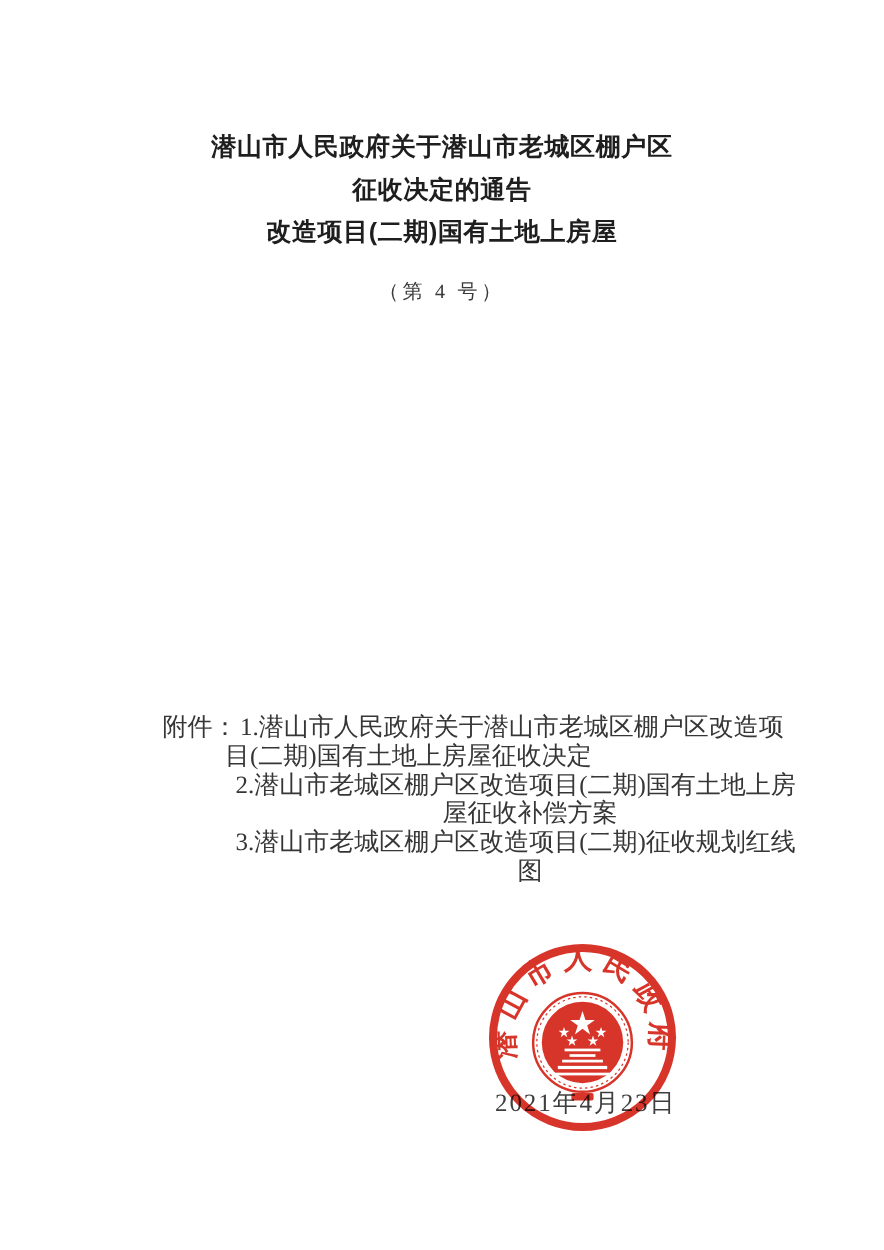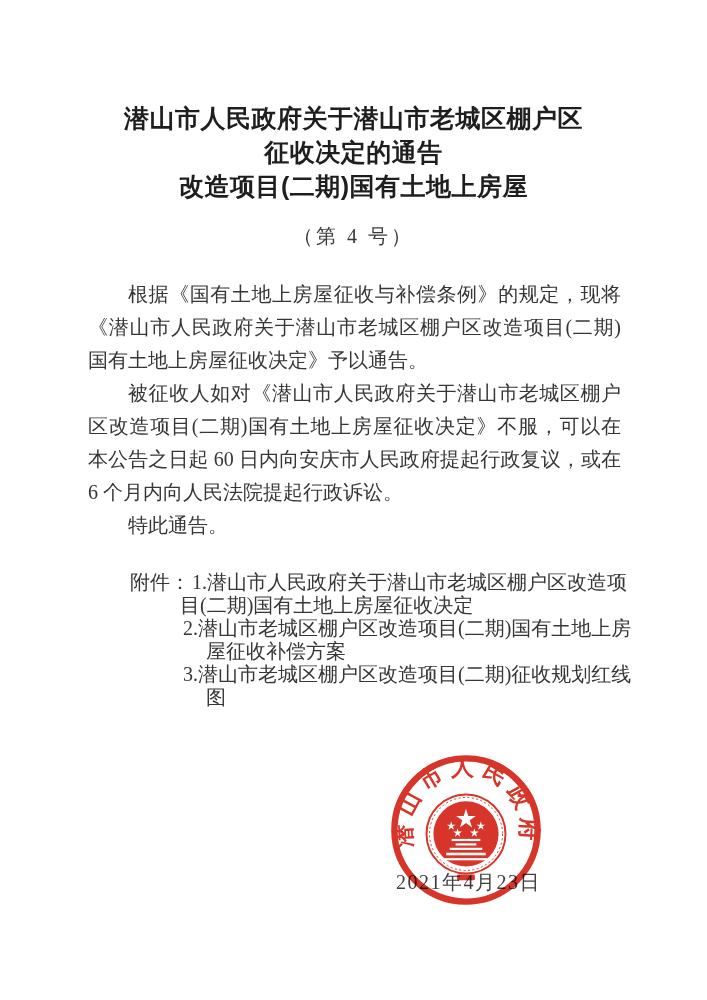--- a/index.html
+++ b/index.html
@@ -14,32 +14,32 @@
   }
   .title {
     position: absolute;
     top: 101px;
     left: 50%;
     transform: translateX(-50%);
     width: 620px;
     text-align: center;
     font-family: "Liberation Sans", "DejaVu Sans", sans-serif;
     font-weight: bold;
-    font-size: 25px;
+    font-size: 20px;
     line-height: 34px;
     color: #1e1e1e;
     letter-spacing: 0.5px;
   }
   .doc-number {
     position: absolute;
     top: 223px;
     left: 0;
     width: 707px;
     text-align: center;
-    font-size: 20px;
+    font-size: 16px;
     letter-spacing: 3px;
     color: #3a3a3a;
   }
   .body-text {
     position: absolute;
     top: 278px;
     left: 88px;
     width: 533px;
     font-size: 20px;
     line-height: 33px;
@@ -51,21 +51,21 @@
     position: absolute;
     top: 571px;
     left: 130px;
     width: 512px;
     font-size: 20px;
     line-height: 23px;
     color: #363636;
   }
   .att-item { margin: 0; }
   .att-item.item-first { padding-left: 50px; text-indent: -50px; }
-  .att-item.item-rest  { padding-left: 76px; text-indent: -23px; }
+  .att-item.item-rest  { padding-left: 76px; text-indent: -23px; text-align: center; }
   .att-label { padding-right: 2px; }
   .seal {
     position: absolute;
     left: 387px;
     top: 751px;
     width: 158px;
     height: 158px;
     mix-blend-mode: multiply;
     z-index: 3;
   }
@@ -86,25 +86,20 @@
 <div class="page">
 
   <div class="title">
     <div>潜山市人民政府关于潜山市老城区棚户区</div>
     <div>征收决定的通告</div>
     <div>改造项目(二期)国有土地上房屋</div>
   </div>
 
   <div class="doc-number">（第 4 号）</div>
 
-  <div class="body-text">
-    <p class="para">根据《国有土地上房屋征收与补偿条例》的规定，现将《潜山市人民政府关于潜山市老城区棚户区改造项目(二期)国有土地上房屋征收决定》予以通告。</p>
-    <p class="para">被征收人如对《潜山市人民政府关于潜山市老城区棚户区改造项目(二期)国有土地上房屋征收决定》不服，可以在本公告之日起 60 日内向安庆市人民政府提起行政复议，或在 6 个月内向人民法院提起行政诉讼。</p>
-    <p class="para">特此通告。</p>
-  </div>
 
   <div class="attachments">
     <div class="att-item item-first"><span class="att-label">附件：</span><span>1.潜山市人民政府关于潜山市老城区棚户区改造项目(二期)国有土地上房屋征收决定</span></div>
     <div class="att-item item-rest">2.潜山市老城区棚户区改造项目(二期)国有土地上房屋征收补偿方案</div>
     <div class="att-item item-rest">3.潜山市老城区棚户区改造项目(二期)征收规划红线图</div>
   </div>
 
   <div class="date-line">2021年4月23日</div>
 
   <svg class="seal" viewBox="0 0 160 160">

